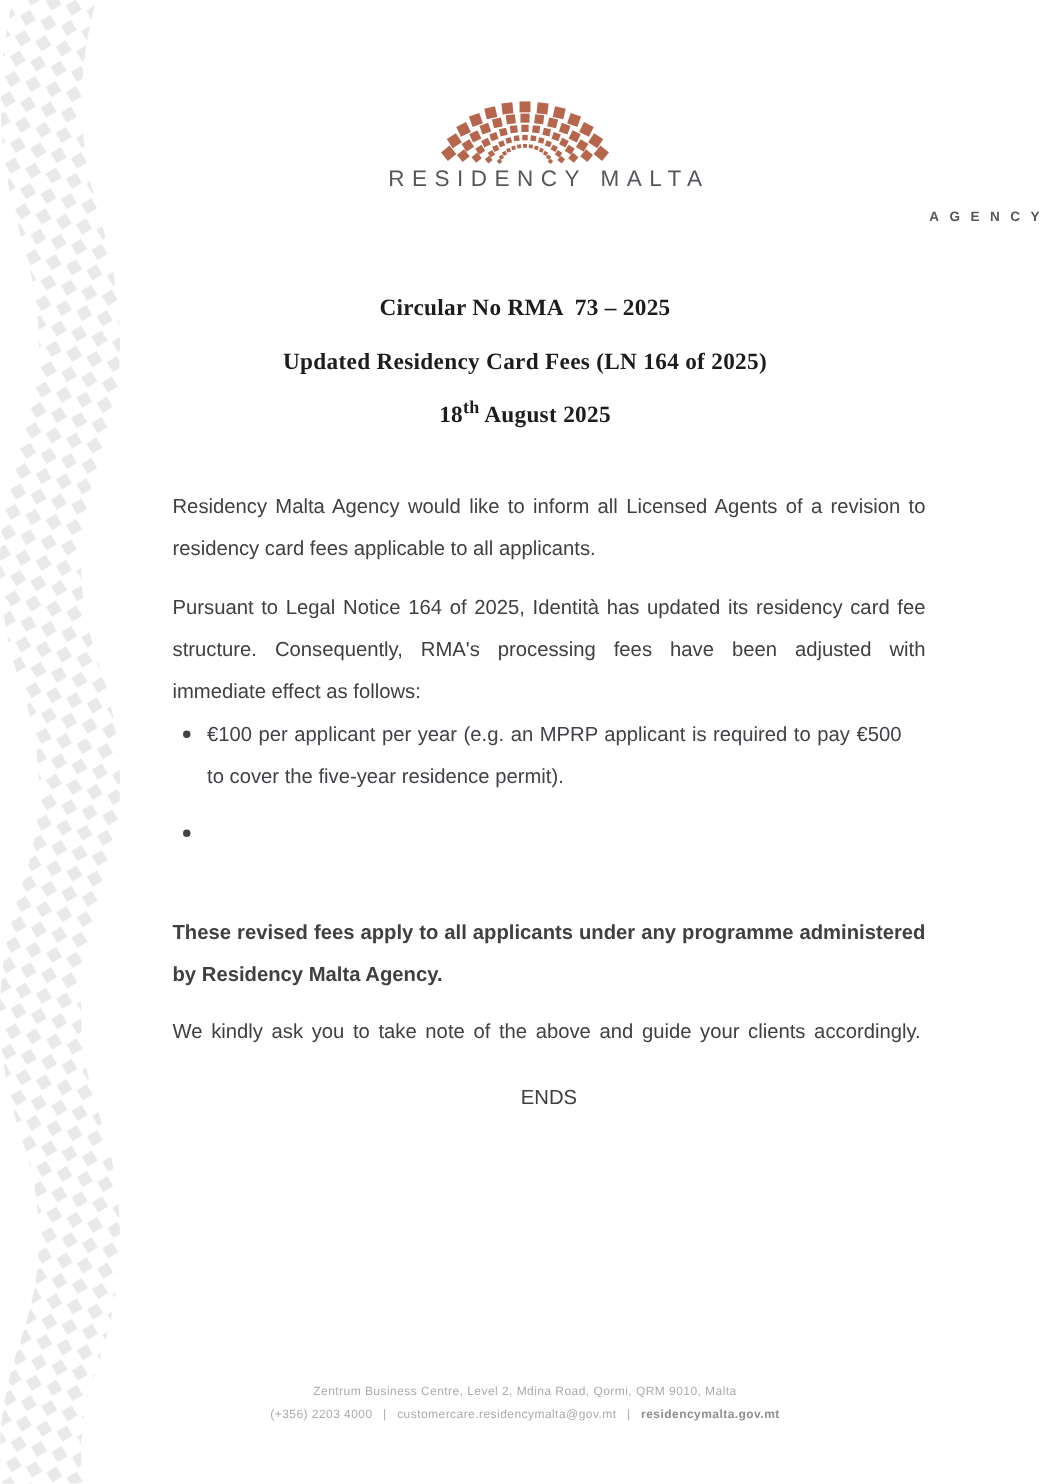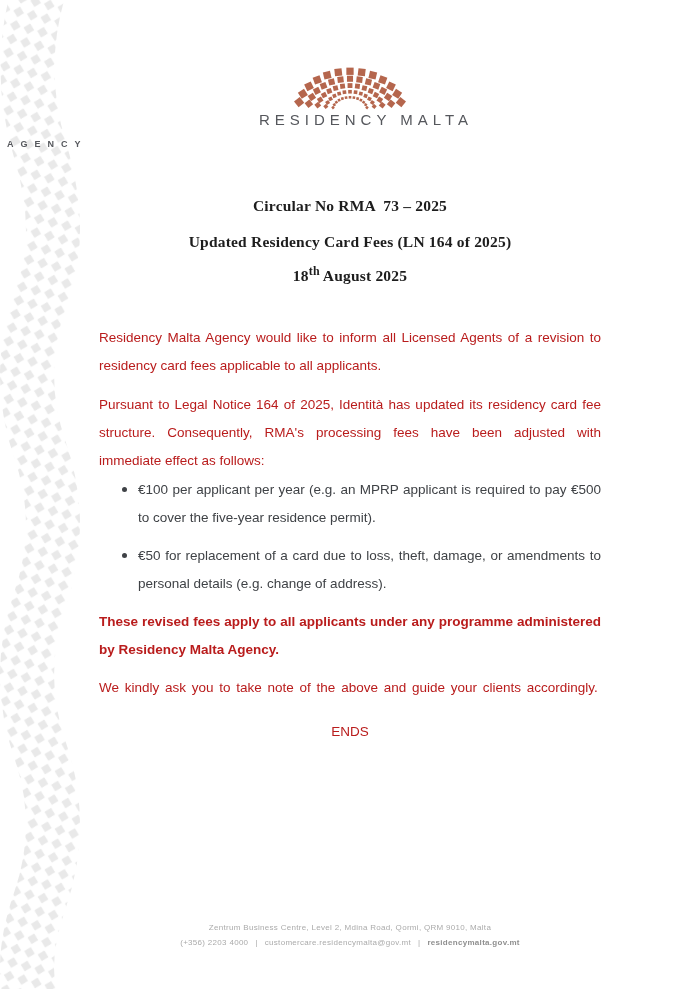--- a/index.html
+++ b/index.html
@@ -19,21 +19,21 @@
   .logo-fan { left:287px; top:60px; }
   .wordmark {
     left:16px; top:111px; width:100%;
     text-align:center;
     font-size:15px; letter-spacing:5px;
     color:#55575c;
     font-weight:400;
   }
   .agency {
     left:0; top:139px; width:100%;
-    text-align:left;
+    text-align:right;
     font-size:9px; letter-spacing:7px; text-indent:7px;
     color:#55575c; font-weight:700;
   }
 
   
   .hd {
     left:0; width:100%;
     text-align:center;
     font-family:"Liberation Serif", serif;
     font-weight:700;
@@ -43,24 +43,24 @@
     white-space:pre-wrap;
   }
   .hd sup { font-size:12px; vertical-align:super; }
   .h1 { top:197px; }
   .h2 { top:233px; }
   .h3 { top:264px; }
   .h3 .date-rest { margin-left:3px; }
 
   
   .para {
-    left:99px; width:502px;
+    left:115px; width:502px;
     font-size:13.5px;
     line-height:28px;
-    color:#b91c1c;
+    color:#404040;
     text-align:justify;
     margin:0;
   }
   .p1 { top:324px; }
   .p2 { top:391px; }
   .p3 { top:608px;font-weight:bold; }
   .p4 { top:674px; word-spacing:2px; }
   .ends { top:718px; text-align:center; }
 
   
@@ -186,21 +186,20 @@
 <p class="abs para p1">Residency Malta Agency would like to inform all Licensed Agents of a revision to residency card fees applicable to all applicants.</p>
 <p class="abs para p2">Pursuant to Legal Notice 164 of 2025, Identità has updated its residency card fee structure. Consequently, RMA's processing fees have been adjusted with immediate effect as follows:</p>
 
 <ul class="abs bullet-list">
   <li>
     <span class="bullet-dot"></span>
     <span>€100 per applicant per year (e.g. an MPRP applicant is required to pay €500 to cover the five-year residence permit).</span>
   </li>
   <li>
     <span class="bullet-dot"></span>
-    <span>€50 for replacement of a card due to loss, theft, damage, or amendments to personal details (e.g. change of address).</span>
   </li>
 </ul>
 
 <p class="abs para p3">These revised fees apply to all applicants under any programme administered by Residency Malta Agency.</p>
 <p class="abs para p4">We kindly ask you to take note of the above and guide your clients accordingly.</p>
 <p class="abs para ends">ENDS</p>
 
 <div class="abs footer-line footer-1">Zentrum Business Centre, Level 2, Mdina Road, Qormi, QRM 9010, Malta</div>
 <div class="abs footer-line footer-2">
   <span>(+356) 2203 4000</span><span class="footer-sep">|</span><span>customercare.residencymalta@gov.mt</span><span class="footer-sep">|</span><span class="footer-site">residencymalta.gov.mt</span>

